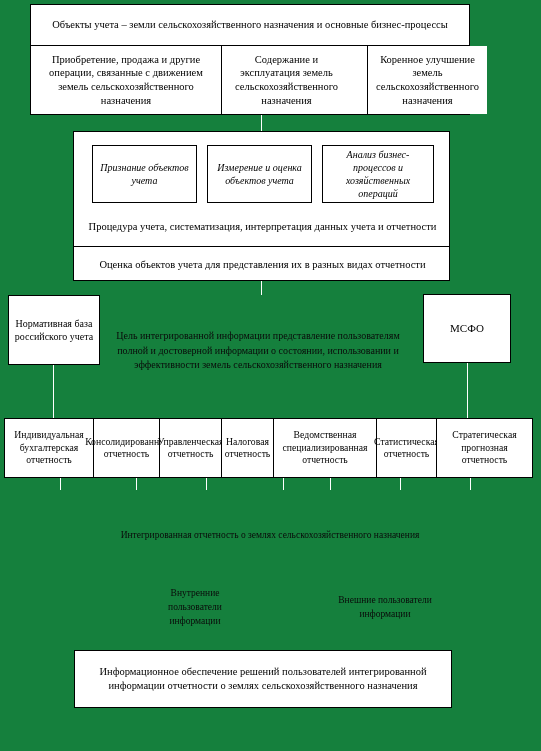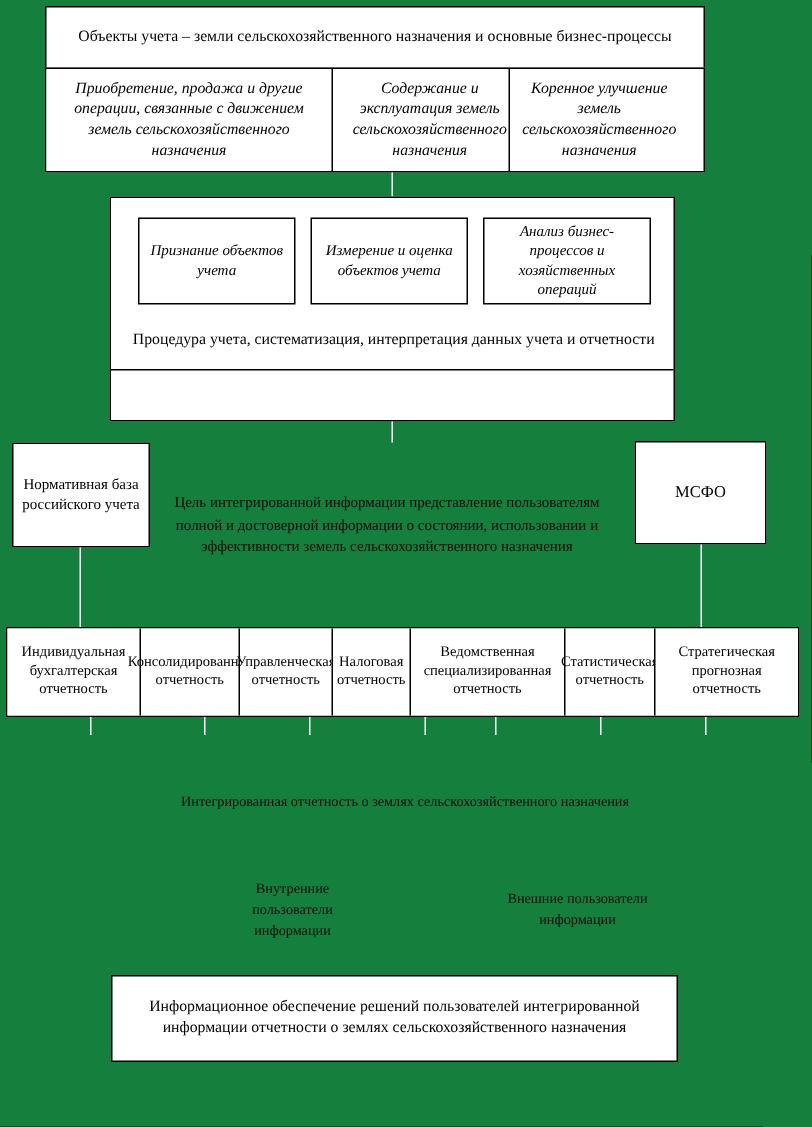--- a/index.html
+++ b/index.html
@@ -49,38 +49,38 @@
     line-height: 1.45;
     box-sizing: border-box;
     padding: 0 4px;
   }
   .dark-text.small {
     font-size: 9.5px;
     line-height: 1.5;
   }
   
   #sec1-header { left: 30px; top: 4px; width: 440px; height: 42px; }
-  #sec1-cols   { left: 30px; top: 45px; width: 440px; height: 70px; display: block; padding: 0; font-style: italic; }
+  #sec1-cols   { left: 30px; top: 45px; width: 440px; height: 70px; display: block; padding: 0; }
   .col3 {
     position: absolute;
     top: 0;
     height: 100%;
     display: flex;
     align-items: center;
     justify-content: center;
     text-align: center;
     font-size: 10.5px;
     line-height: 1.30;
     padding: 2px 4px;
     box-sizing: border-box;
     background: #ffffff;
   }
   #sec1-c1 { left: 0px;   width: 190px; }
   #sec1-c2 { left: 190px; width: 130px; border-left: 1px solid #000; }
-  #sec1-c3 { left: 308px; width: 120px; border-left: 1px solid #000; justify-content: flex-end; }
+  #sec1-c3 { left: 336px; width: 120px; border-left: 1px solid #000; justify-content: flex-end; }
 
   
   #sec2-outer { left: 73px; top: 131px; width: 377px; height: 150px; background:#fff; border:1px solid #000; box-sizing:border-box; position:absolute; }
   .mini {
     position: absolute;
     background: #ffffff;
     border: 1px solid #000000;
     box-sizing: border-box;
     display: flex;
     align-items: center;
@@ -172,20 +172,23 @@
     <div class="mini" id="sec2-m2">
       <span>Измерение и оценка объектов учета</span>
     </div>
     <div class="mini" id="sec2-m3">
       <span>Анализ бизнес-процессов и хозяйственных операций</span>
     </div>
     <div id="sec2-proc">
       <span>Процедура учета, систематизация, интерпретация данных учета и отчетности</span>
     </div>
     <div id="sec2-divider"></div>
+    <div id="sec2-eval">
+      <span>Оценка объектов учета для представления их в разных видах отчетности</span>
+    </div>
   </div>
 
   <div class="conn" style="left:261px; top:281px; width:1px; height:14px;"></div>
 
   <div class="box" id="norm-box">
     <span>Нормативная база российского учета</span>
   </div>
 
   <div class="box" id="ifrs-box">
     <span>МСФО</span>

